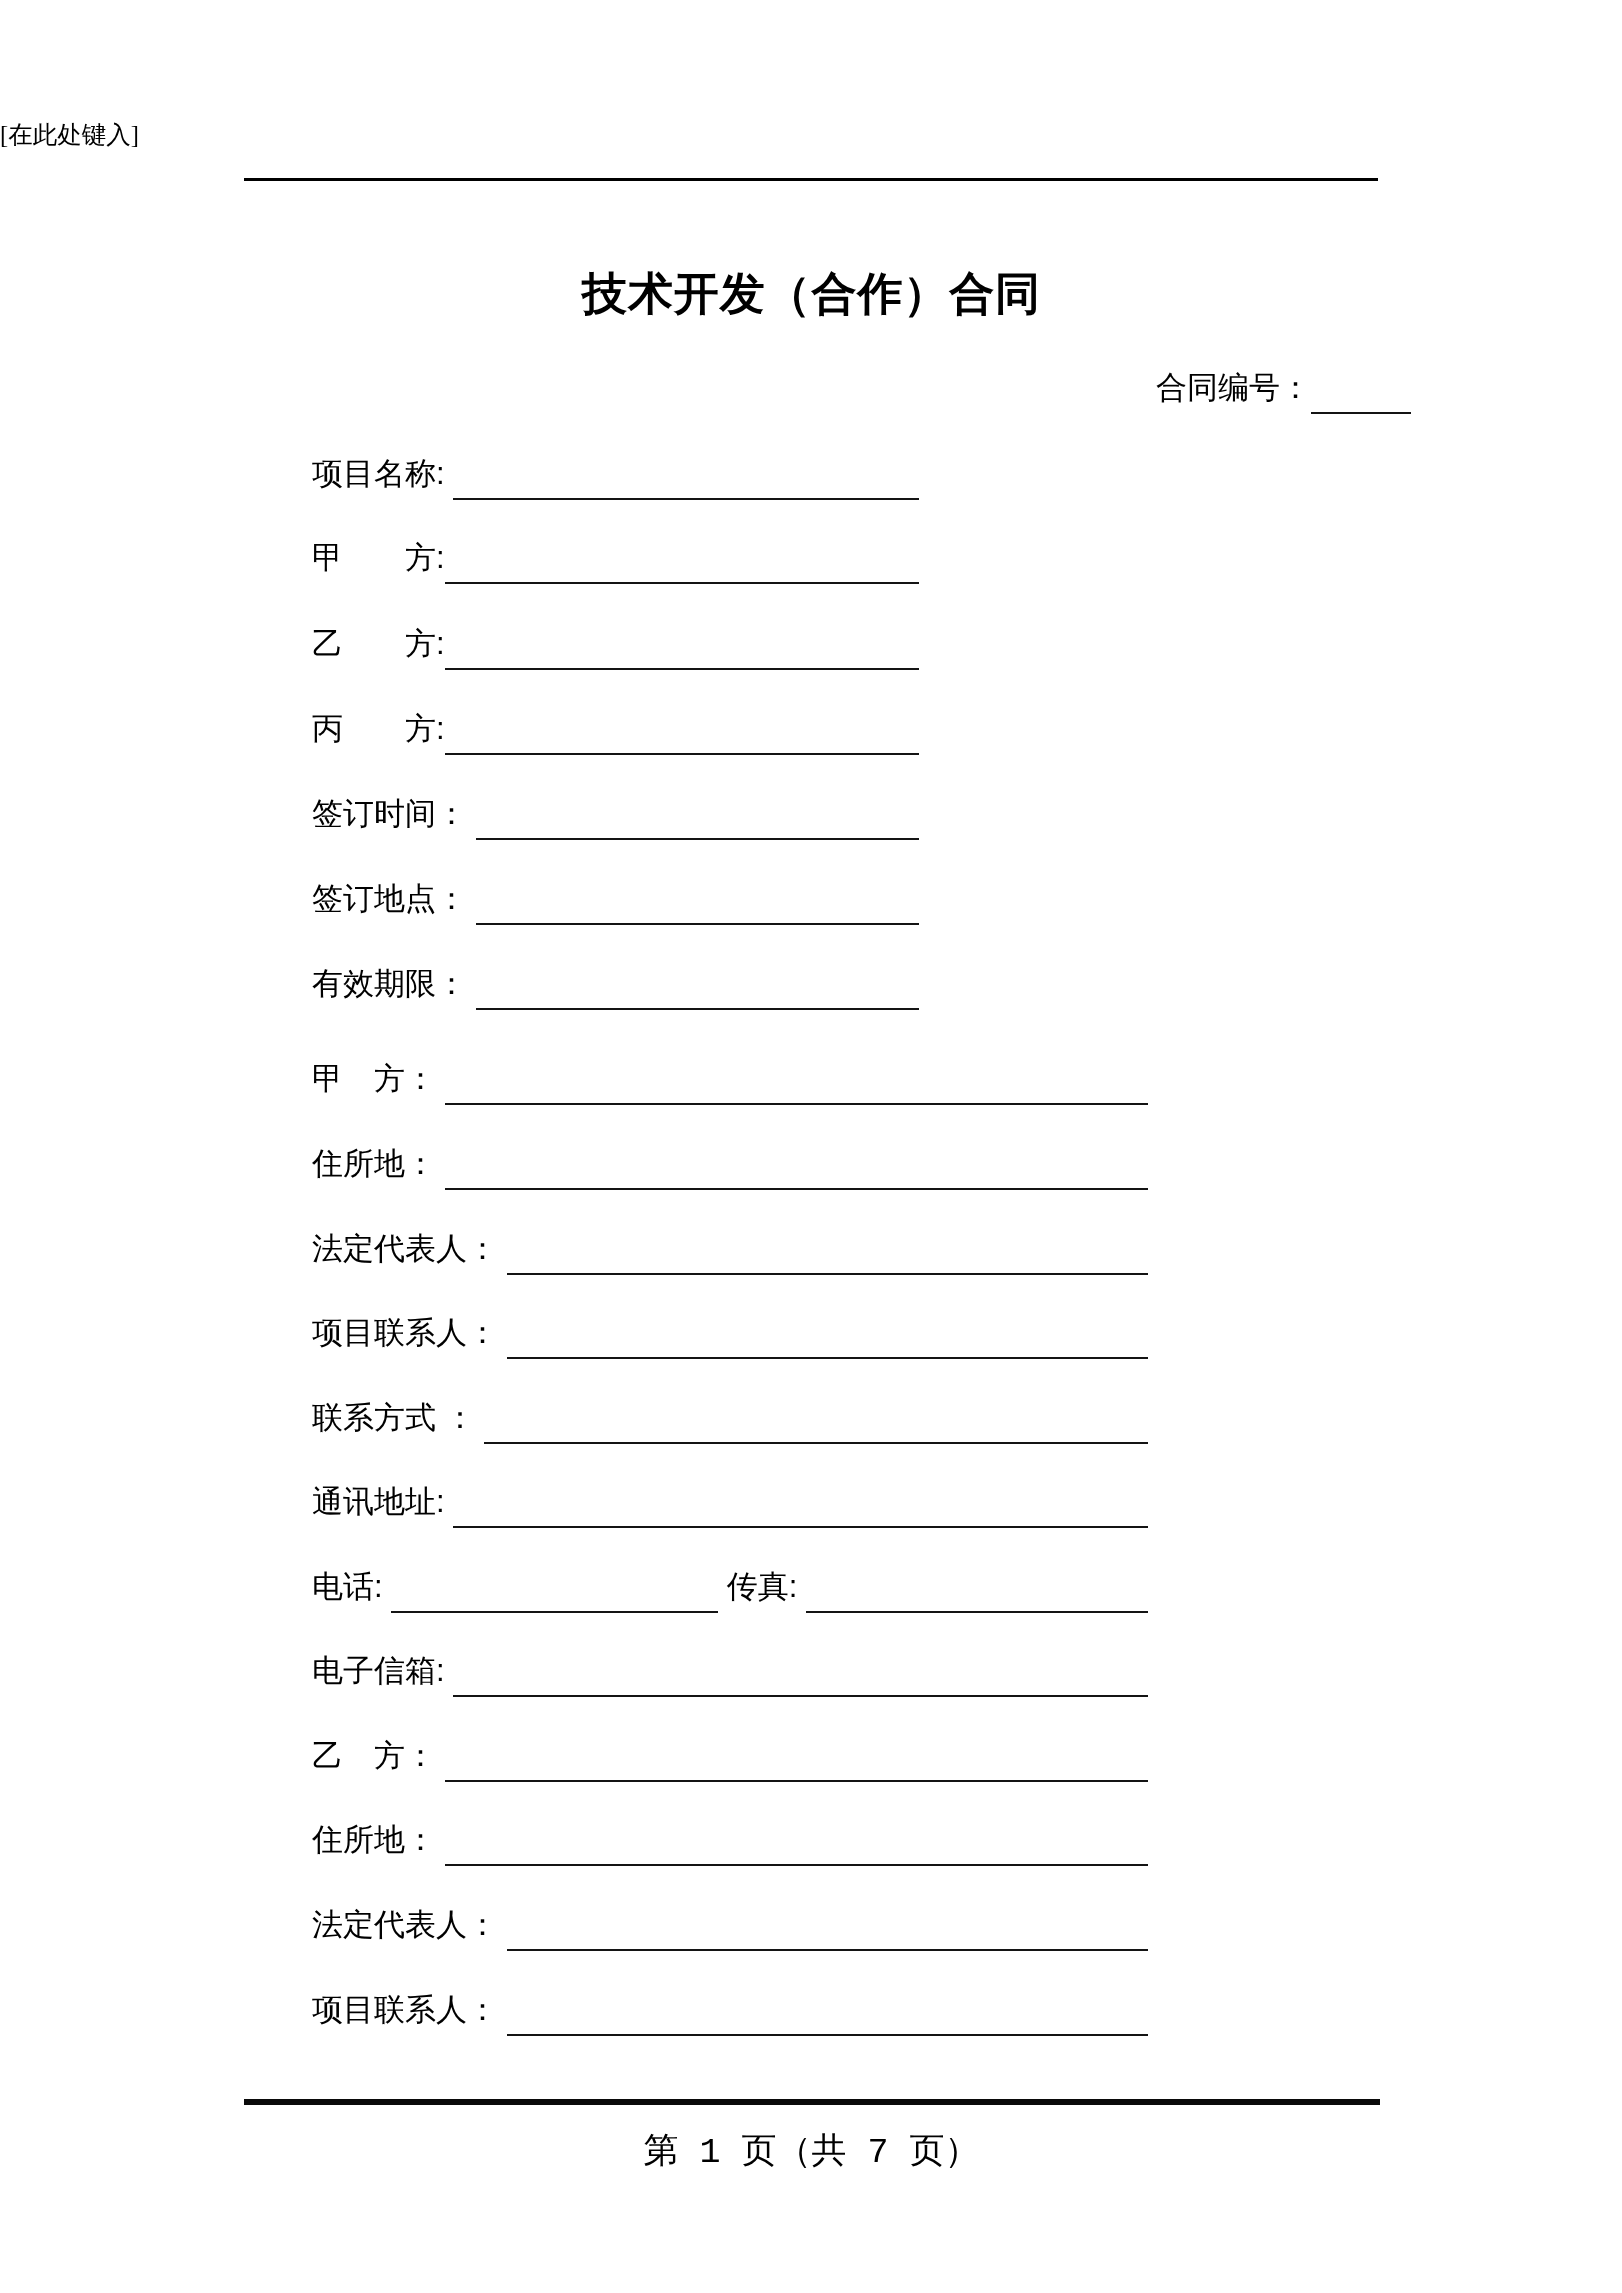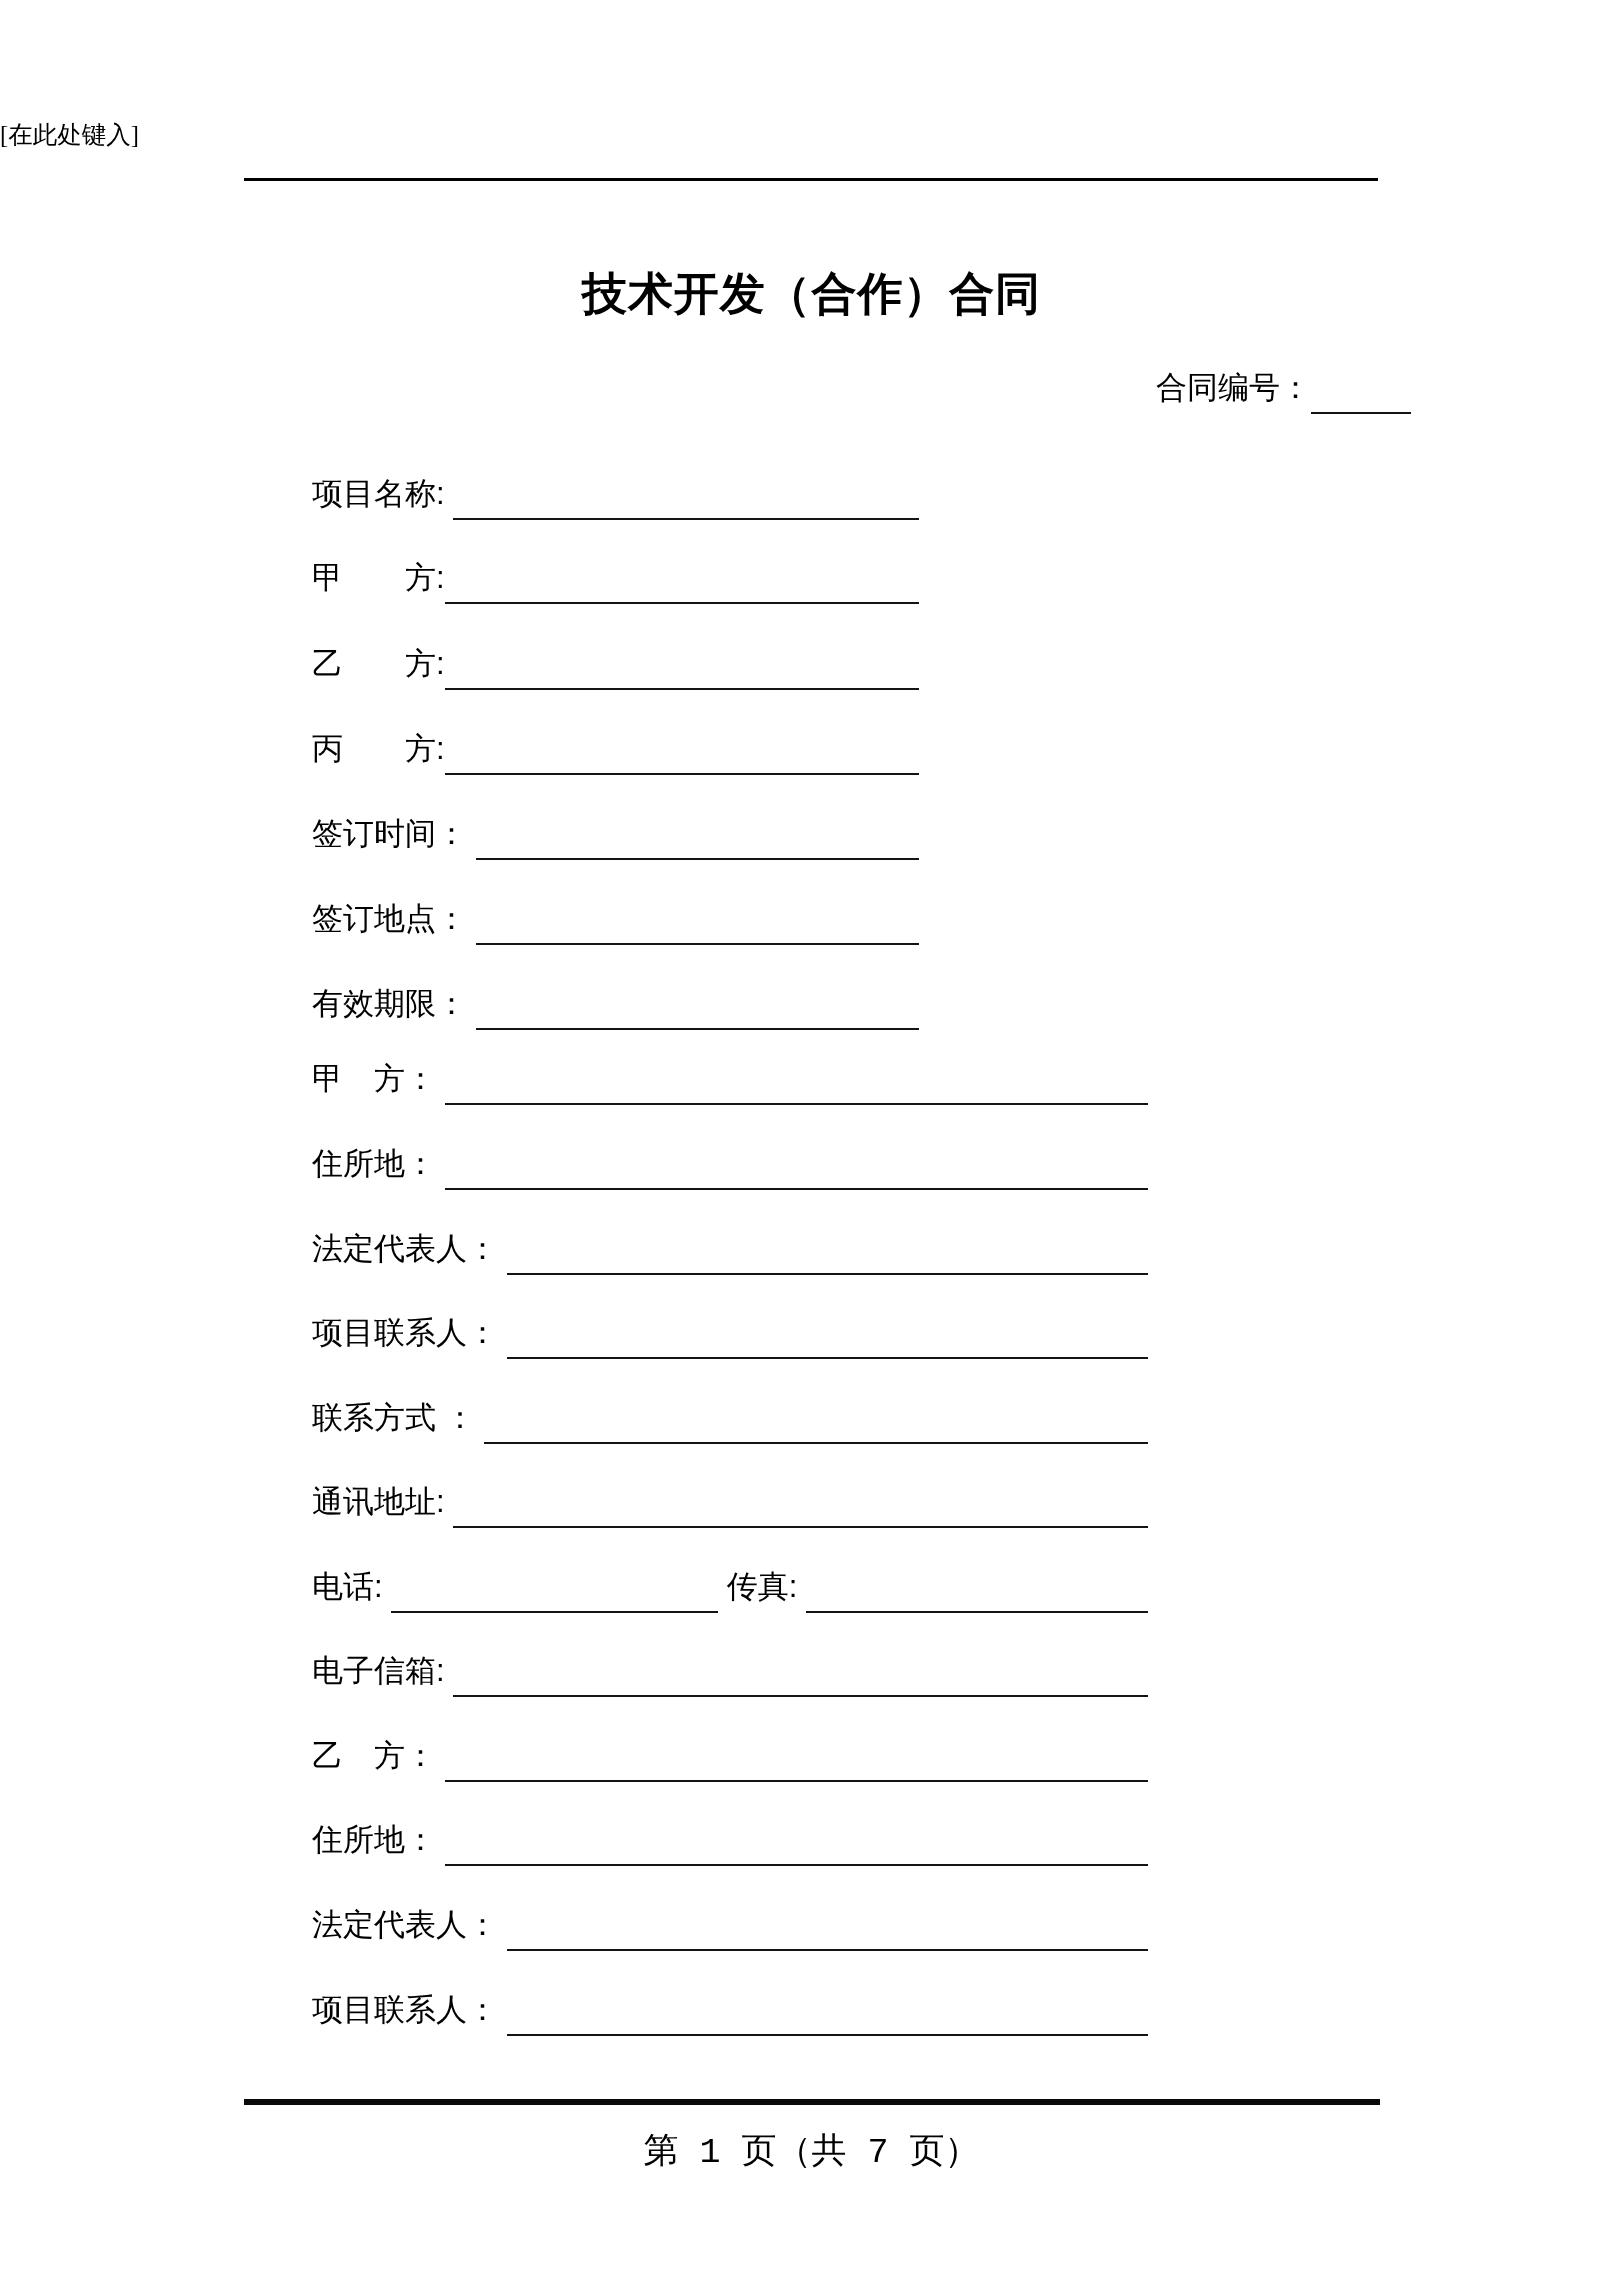--- a/index.html
+++ b/index.html
@@ -56,21 +56,21 @@
     font-size:31px;
     color:#000;
   }
   .row .lbl { white-space:pre; padding-bottom:7.3px; }
   .row .ln {
     flex:1; height:0;
     border-bottom:2.7px solid #141414;
     margin-bottom:1.8px;
   }
   .row .ln-fixed { flex:0 0 auto; width:327px; }
-  .s1 { width:607px;margin-top:20px; }
+  .s1 { width:607px; }
   .s2 { width:836px; }
   
   .ftr-rule {
     position:absolute; top:2099px; left:244px;
     width:1136px; height:5.5px; background:#0a0a0a;
   }
   .ftr-text {
     position:absolute; top:2127px; left:0; right:0;
     text-align:center;
     font-family:Liberation Mono, monospace;

